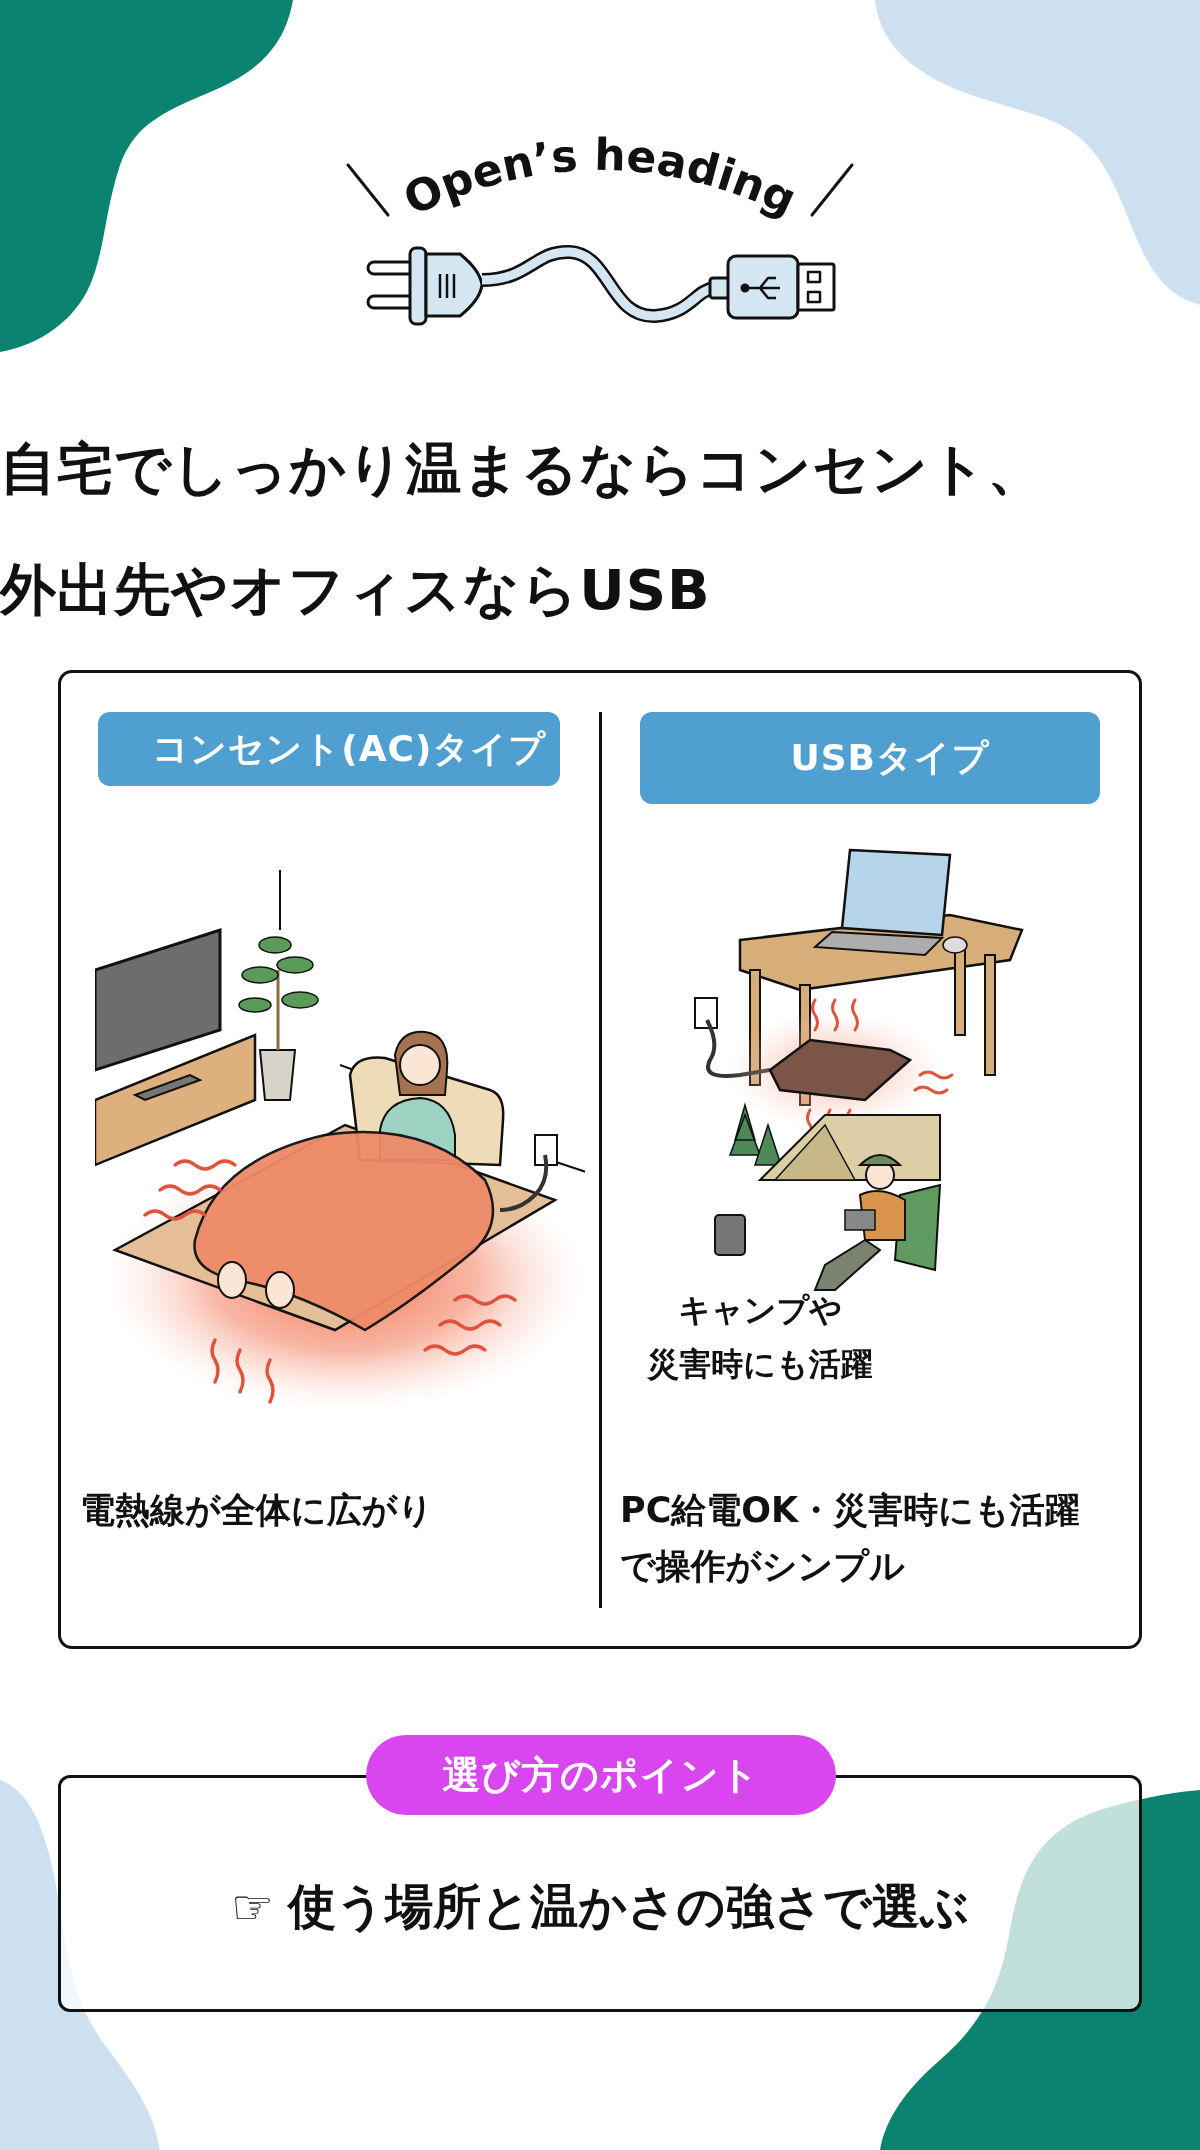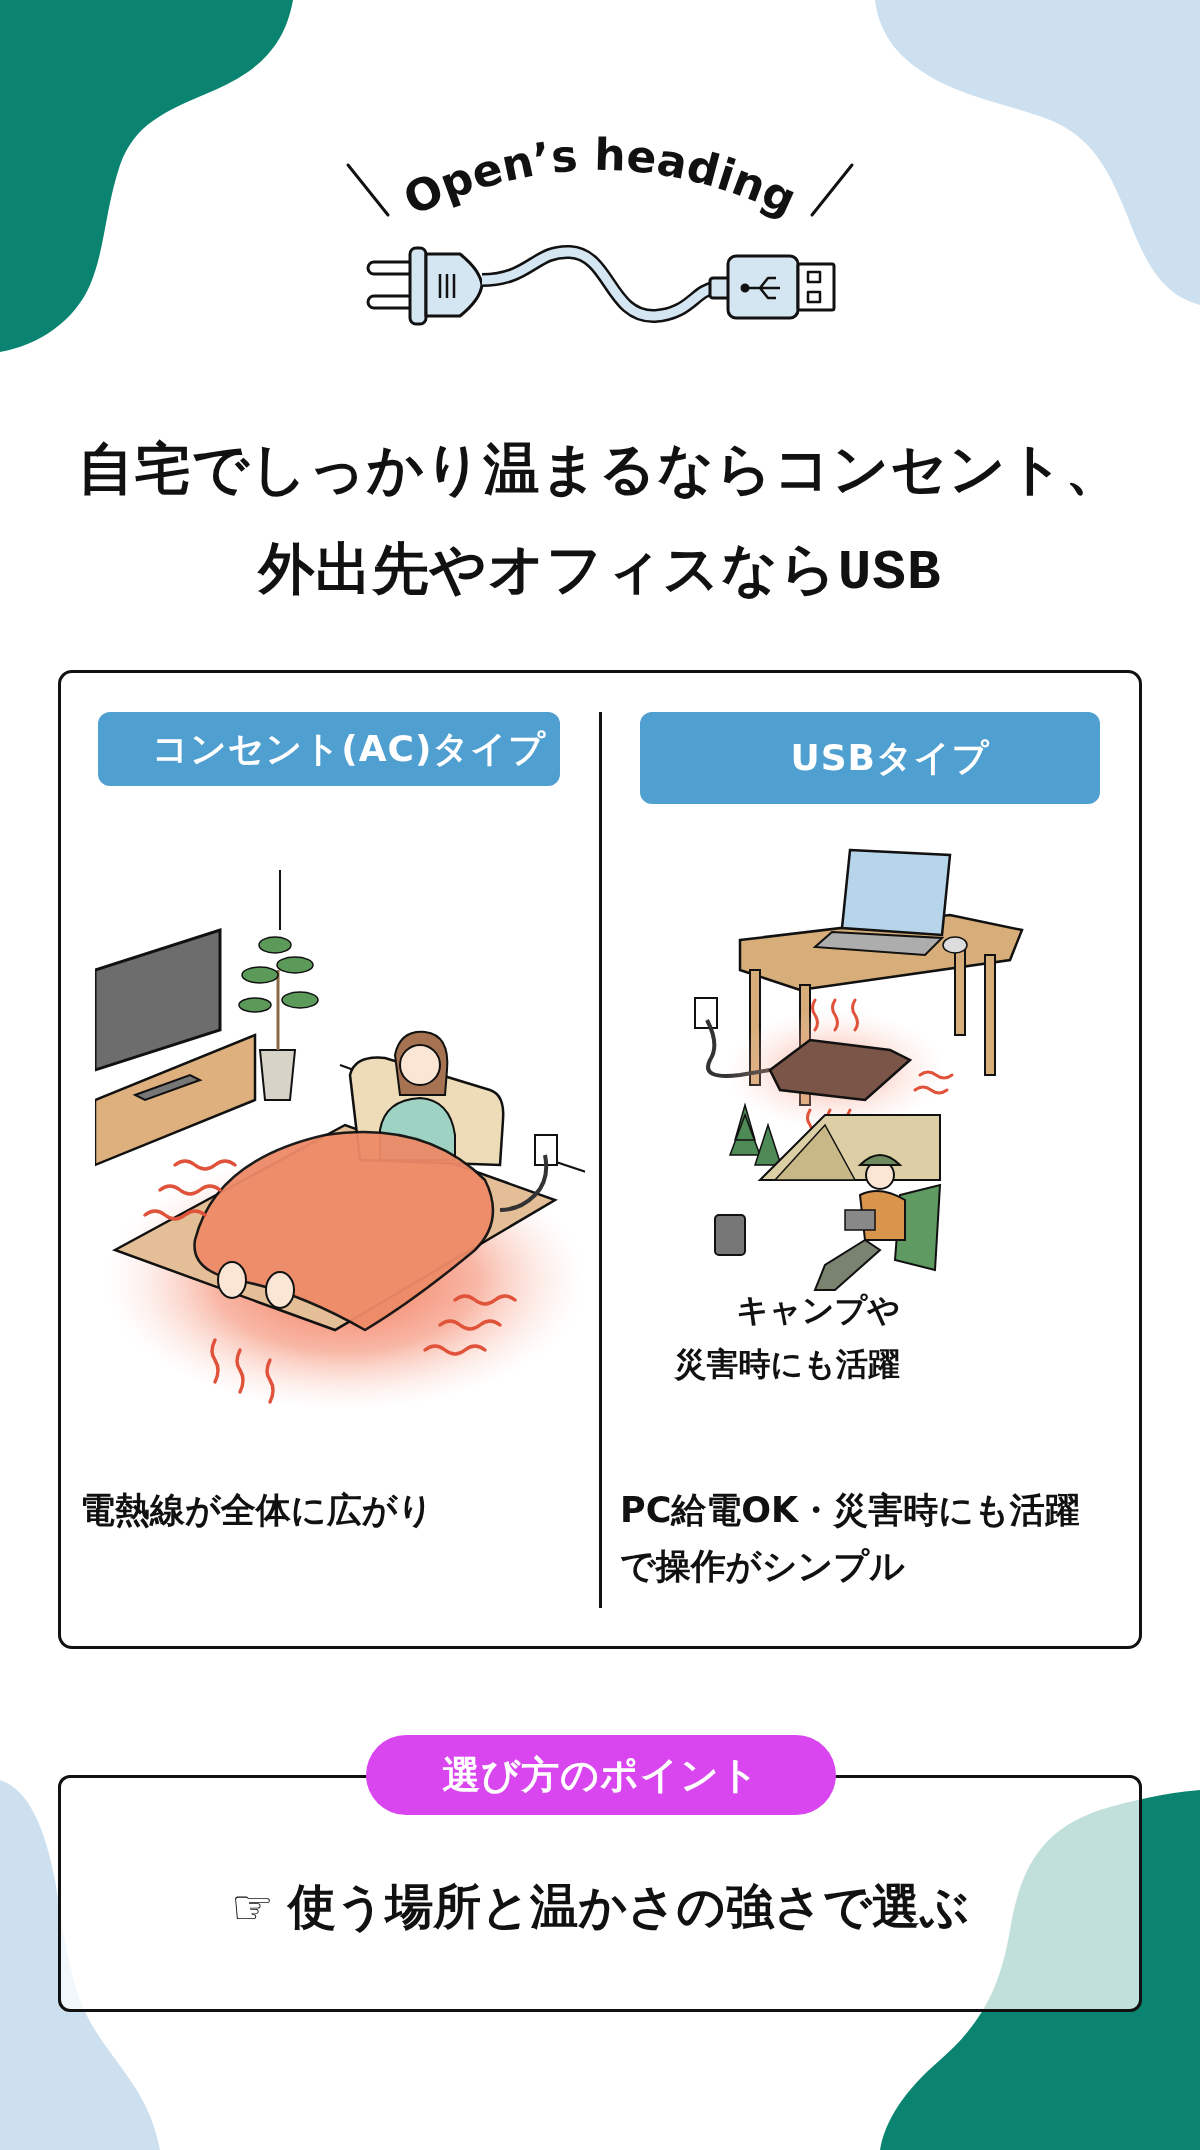--- a/index.html
+++ b/index.html
@@ -4,36 +4,36 @@
 <style>
   * { box-sizing: border-box; margin: 0; padding: 0; }
   html, body { width: 1200px; height: 2150px; background: #ffffff; overflow: hidden; }
   body { position: relative; font-family: "DejaVu Sans", "Liberation Sans", sans-serif; color: #111; }
 
   .blob { position: absolute; }
 
   .heading-arc { position: absolute; left: 300px; top: 110px; width: 600px; height: 130px; }
   .plug { position: absolute; left: 360px; top: 240px; width: 480px; height: 90px; }
 
-  .title { position: absolute; left: 0; width: 1200px; text-align: center; font-weight: bold; font-size: 56px; letter-spacing: 1px; color: #111; }
+  .title { position: absolute; left: 0; width: 1200px; font-weight: bold; font-size: 56px; letter-spacing: 1px; color: #111; }
   .title.l1 { top: 432px; }
-  .title.l2 { top: 532px; font-family: Liberation Mono, monospace; }
+  .title.l2 { top: 553px; }
 
   .card { position: absolute; left: 58px; top: 670px; width: 1084px; height: 979px; border: 3.5px solid #111; border-radius: 14px; background: #fff; }
   .divider { position: absolute; left: 599px; top: 712px; width: 3px; height: 896px; background: #111; }
 
   .pill { position: absolute; background: #4F9FD0; color: #fff; border-radius: 12px; font-weight: bold; font-size: 36px; display: flex; align-items: center; justify-content: center; letter-spacing: 1px; padding-left: 40px; }
   .pill.ac { left: 98px; top: 712px; width: 462px; height: 74px; }
   .pill.usb { left: 640px; top: 712px; width: 460px; height: 92px; }
 
   .caption { position: absolute; text-align: left; font-weight: bold; font-size: 35px; line-height: 56px; color: #111; }
   .caption.ac { left: 80px; width: 500px; top: 1482px; }
   .caption.usb { left: 620px; width: 500px; top: 1482px; }
 
-  .side-note { position: absolute; left: 620px; top: 1283px; width: 280px; text-align: right; font-weight: bold; font-size: 32px; line-height: 54px; }
+  .side-note { position: absolute; left: 620px; top: 1283px; width: 280px; text-align: center; font-weight: bold; font-size: 32px; line-height: 54px; }
 
   .ill-ac { position: absolute; left: 95px; top: 860px; width: 490px; height: 560px; }
   .ill-usb { position: absolute; left: 650px; top: 820px; width: 480px; height: 600px; }
 
   .point-box { position: absolute; left: 58px; top: 1775px; width: 1084px; height: 237px; border: 3.5px solid #111; border-radius: 12px; background: rgba(255,255,255,0.75); }
   .point-pill { position: absolute; left: 366px; top: 1735px; width: 470px; height: 80px; background: #d946ef; color: #fff; border-radius: 40px; font-weight: bold; font-size: 38px; display: flex; align-items: center; justify-content: center; letter-spacing: 1px; }
   .point-text { position: absolute; left: 58px; width: 1084px; top: 1875px; text-align: center; font-weight: bold; font-size: 48px; display: flex; justify-content: center; align-items: center; gap: 14px; color: #111; }
   .point-text .hand { font-size: 48px; font-weight: normal; }
 </style>
 </head>

